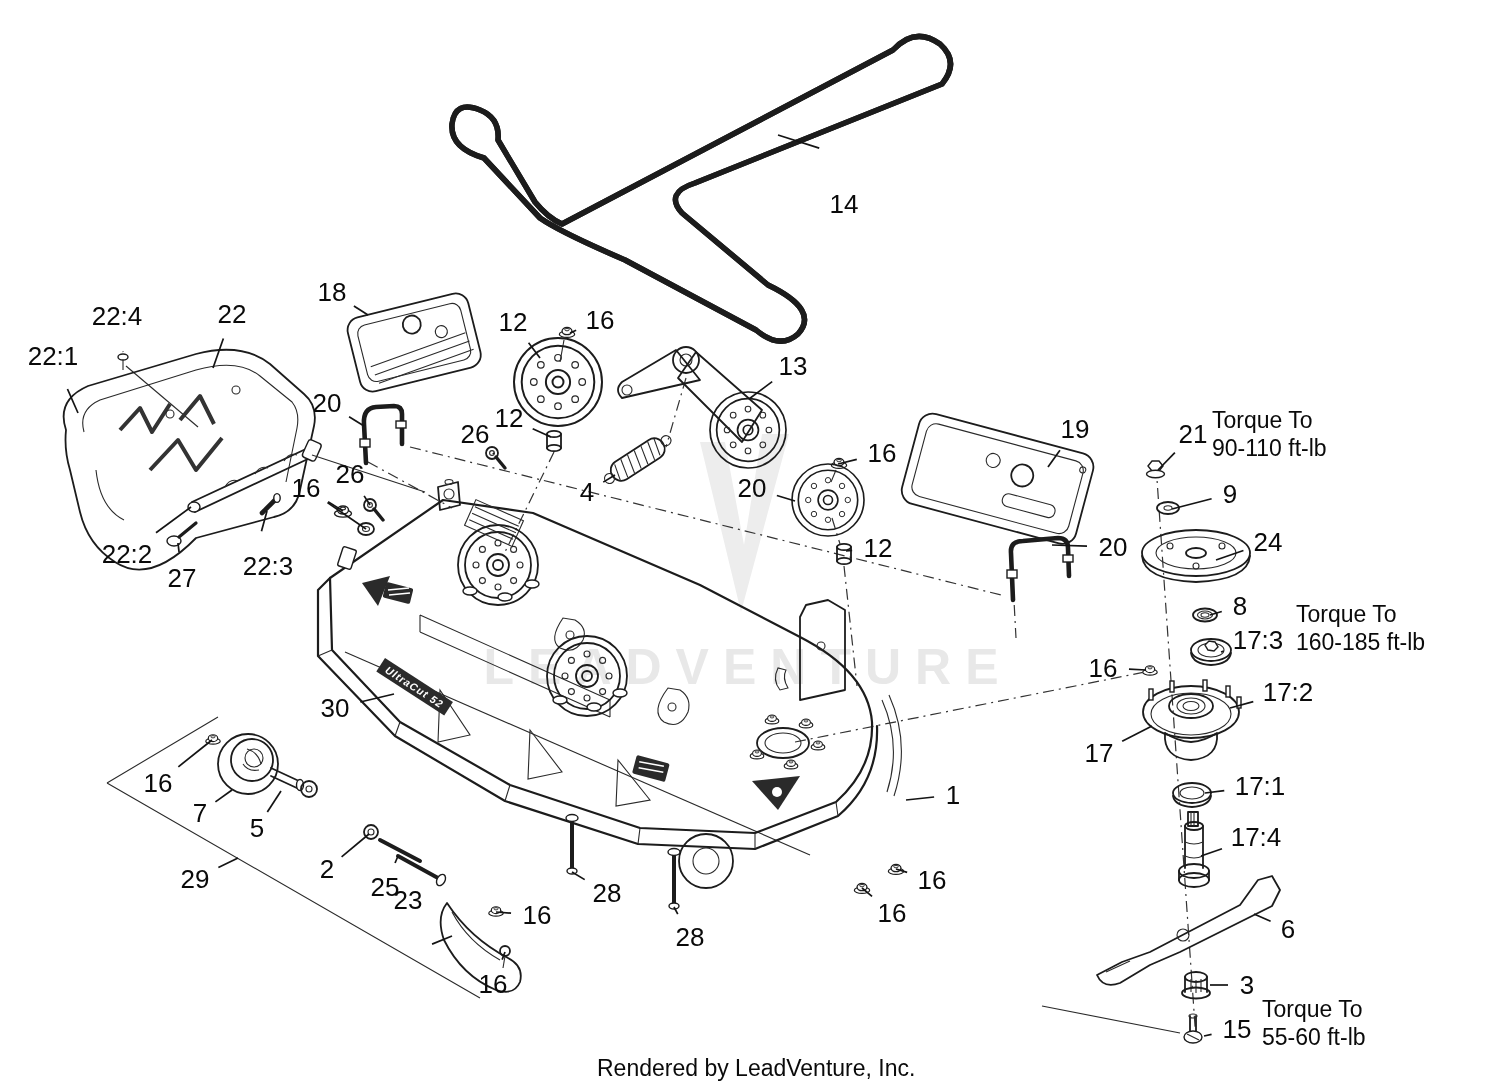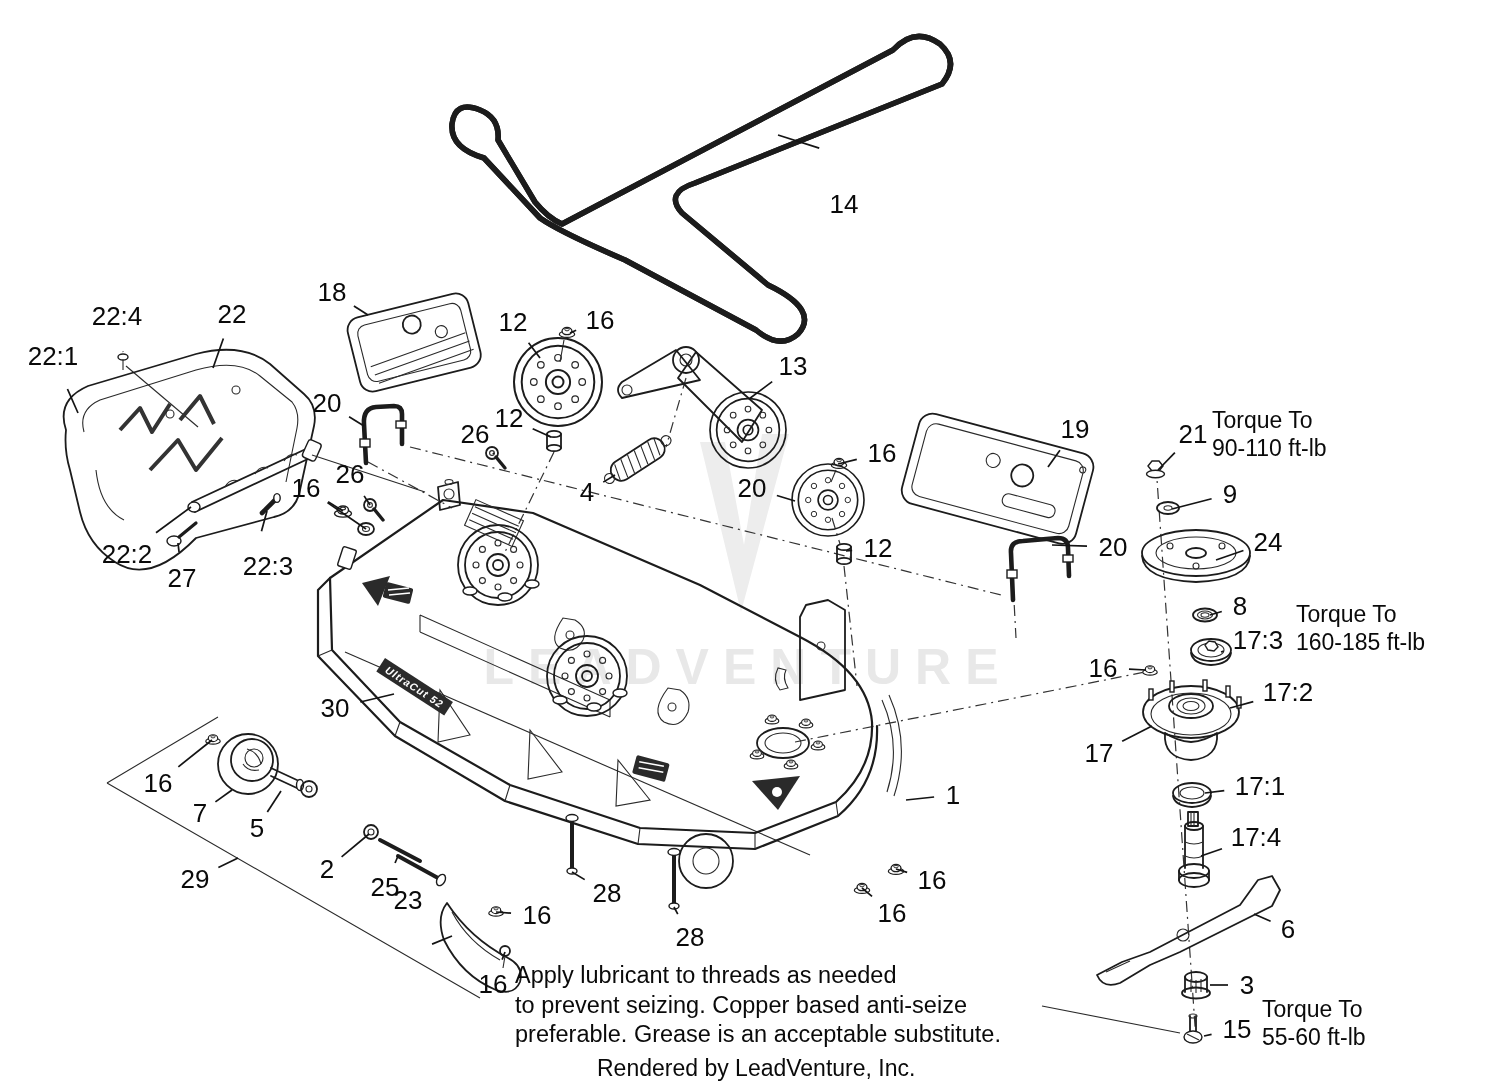--- a/index.html
+++ b/index.html
@@ -459,21 +459,16 @@
       <div class="torque" style="left: 1296px; top: 601px;">
         <div>Torque To</div>
         <div>160-185 ft-lb</div>
       </div>
       <div class="torque" style="left: 1262px; top: 996px;">
         <div>Torque To</div>
         <div>55-60 ft-lb</div>
       </div>
     </div>
 
-<div class="note">
-  <div>Apply lubricant to threads as needed</div>
-  <div>to prevent seizing. Copper based anti-seize</div>
-  <div>preferable. Grease is an acceptable substitute.</div>
+
+<div class="footer">Rendered by LeadVenture, Inc.</div>
+
 </div>
 
-<div class="footer">Rendered by LeadVenture, Inc.</div>
-
-</div>
-
 </body></html>

